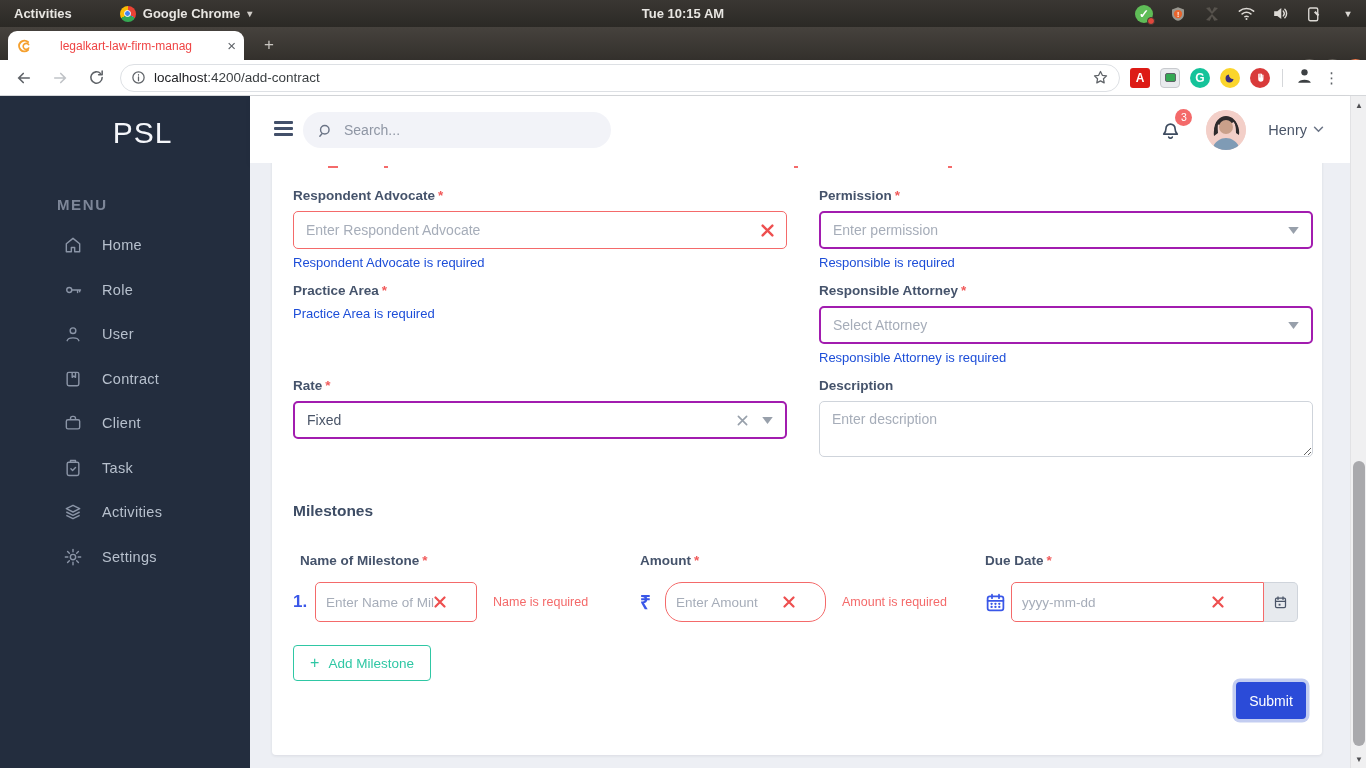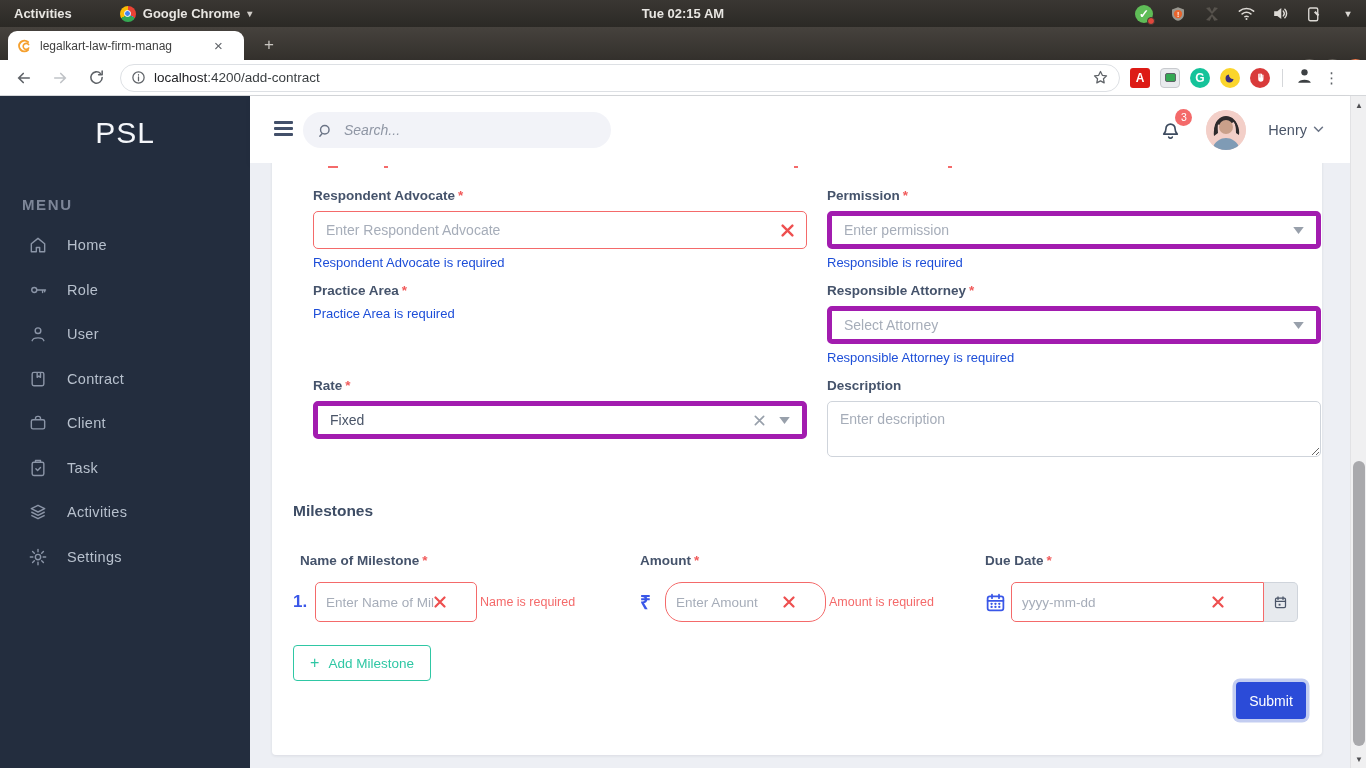--- a/index.html
+++ b/index.html
@@ -12,69 +12,69 @@
   #os-bar .caret{font-size:10px;color:#cfccc7;}
   #os-clock{position:absolute;left:0;right:0;text-align:center;pointer-events:none;}
   #os-tray{position:absolute;right:8px;top:0;height:27px;display:flex;align-items:center;gap:14px;}
   .tray-ic{width:20px;height:20px;display:flex;align-items:center;justify-content:center;position:relative;}
   .tray-green{width:18px;height:18px;border-radius:50%;background:#5fbc57;display:flex;align-items:center;justify-content:center;color:#fff;font-size:12px;font-weight:700;}
   .tray-green .dot{position:absolute;right:-1px;bottom:-1px;width:8px;height:8px;border-radius:50%;background:#e0483d;border:1px solid #3a3733;}
 
   
   #tabstrip{position:absolute;left:0;top:27px;width:1366px;height:33px;background:linear-gradient(#46423d,#33302c);}
   #tab-active{position:absolute;left:8px;top:4px;width:236px;height:29px;background:#fff;border-radius:9px 9px 0 0;display:flex;align-items:center;padding:0 8px;}
-  #tab-title{font-size:12px;color:#404040;white-space:nowrap;overflow:hidden;width:168px;position:relative;}
+  #tab-title{font-size:12px;color:#ef4444;white-space:nowrap;overflow:hidden;width:168px;position:relative;margin-left:20px;}
   #tab-title .fade{position:absolute;right:0;top:0;bottom:0;width:26px;background:linear-gradient(90deg,rgba(255,255,255,0),#fff);}
   .tab-close{margin-left:6px;color:#5f6368;font-size:15px;line-height:1;cursor:default;}
   #new-tab{position:absolute;left:256px;top:8px;width:26px;height:22px;color:#c9c6c1;font-size:17px;text-align:center;line-height:20px;}
   .winbtn{position:absolute;top:32px;width:21px;height:21px;border-radius:50%;display:flex;align-items:center;justify-content:center;font-size:12px;color:#d9d6d1;background:radial-gradient(circle at 35% 30%,#6e6a63,#55524c);}
   #win-close{background:radial-gradient(circle at 35% 30%,#f58c5e,#e95b2c);color:#7c2d10;font-weight:700;}
 
   
   #toolbar{position:absolute;left:0;top:60px;width:1366px;height:36px;background:#fff;border-bottom:1px solid #d5d7da;display:flex;align-items:center;}
   .nav-ic{width:24px;height:24px;display:flex;align-items:center;justify-content:center;font-size:17px;color:#5f6368;margin-left:12px;}
   .nav-ic.disabled{color:#c0c3c7;}
   #omnibox{margin-left:12px;width:1000px;height:28px;border:1px solid #dde0e4;border-radius:14px;background:#fff;display:flex;align-items:center;padding:0 10px;}
   #omnibox .url{font-size:13.5px;color:#3c4043;margin-left:8px;flex:1;}
   #omnibox .url .scheme{color:#202124;}
   #ext-row{display:flex;align-items:center;gap:10px;margin-left:10px;}
   .ext{width:20px;height:20px;border-radius:4px;display:flex;align-items:center;justify-content:center;font-size:12px;font-weight:700;color:#fff;}
   .ext-sep{width:1px;height:18px;background:#d5d7da;margin:0 2px;}
 
   
-  #sidebar{position:absolute;left:0;top:96px;width:250px;height:672px;background:#232d3e;}
+  #sidebar{position:absolute;left:0;top:96px;width:250px;height:672px;background:#232d3e;padding-left:35px;}
   #logo{color:#f4f6fa;font-size:30px;font-weight:500;letter-spacing:1px;text-align:center;padding-top:20px;height:70px;}
   #menu-label{color:#7d8698;font-size:15px;letter-spacing:1.6px;font-weight:700;margin:30px 0 10px 22px;}
   .side-item{height:44.5px;display:flex;align-items:center;padding-left:28px;gap:19px;color:#b7c0cd;font-size:14.5px;letter-spacing:.3px;cursor:pointer;}
   .side-item svg{color:#8b95a7;}
 
   
   #main{position:absolute;left:250px;top:96px;width:1100px;height:672px;}
   #app-header{position:absolute;left:0;top:0;width:1100px;height:67px;background:#fff;box-shadow:0 2px 5px rgba(30,40,60,.07);}
   #hamburger{position:absolute;left:24px;top:25px;width:19px;}
   #hamburger div{height:2.6px;background:#43506a;margin-bottom:3.4px;border-radius:1px;}
   #search-pill{position:absolute;left:53px;top:16px;width:308px;height:36px;background:#f2f3f8;border-radius:18px;display:flex;align-items:center;padding:0 14px;gap:10px;}
-  #search-pill input{border:none;outline:none;background:transparent;font-size:14px;color:#3d4a60;width:230px;font-family:"Liberation Sans",sans-serif;font-style:italic;}
+  #search-pill input{border:none;outline:none;background:transparent;font-size:14px;color:#3d4a60;width:230px;font-family:"Liberation Sans",sans-serif;}
   #search-pill input::placeholder{color:#8f96a4;}
   #hdr-right{position:absolute;right:26px;top:0;height:67px;display:flex;align-items:center;gap:22px;}
   #bell-wrap{position:relative;width:26px;height:26px;}
   #bell-badge{position:absolute;top:-8px;right:-8px;min-width:17px;height:17px;border-radius:9px;background:#f46a6a;color:#fff;font-size:10.5px;display:flex;align-items:center;justify-content:center;padding:0 4px;}
   #avatar{width:40px;height:40px;border-radius:50%;overflow:hidden;background:#f3d2cc;flex:none;}
   #user-name{font-size:14.5px;color:#4a5568;display:flex;align-items:center;gap:6px;}
 
   
   #content{position:absolute;left:0;top:67px;width:1100px;height:605px;background:#edeff4;overflow:hidden;}
   #card{position:absolute;left:22px;top:-10px;width:1050px;height:602px;background:#fff;border-radius:4px;box-shadow:0 1px 3px rgba(20,30,50,.09);}
   .frag{position:absolute;height:2px;background:#f46a6a;top:13px;}
 
   #form-area{position:absolute;left:21px;top:35px;width:1008px;}
-  .grid2{display:grid;grid-template-columns:494px 494px;column-gap:20px;margin-left:20px;}
+  .grid2{display:grid;grid-template-columns:494px 494px;column-gap:32px;}
   .flabel{font-size:13.5px;font-weight:700;color:#45536b;margin-bottom:8px;}
   .req{color:#f15b5b;margin-left:3px;}
-  .control{height:38px;border:5px solid #a21caf;border-radius:5px;display:flex;align-items:center;padding:0 12px;background:#fff;}
+  .control{height:38px;border:2px solid #a21caf;border-radius:5px;display:flex;align-items:center;padding:0 12px;background:#fff;}
   .control.err-b{border:1.6px solid #f46a6a;}
   .control input{border:none;outline:none;flex:1;font-size:14px;color:#6d28d9;background:transparent;font-family:"Liberation Sans",sans-serif;}
   .control input::placeholder, .ph{color:#a6adb9;}
   .ph{font-size:14px;flex:1;}
   .val{font-size:14px;color:#4a5568;flex:1;}
   .ferr{font-size:13px;color:#1d4ed8;margin-top:6px;height:15px;}
   .field{margin-bottom:13px;}
   textarea.desc{width:494px;height:56px;border:1px solid #cfd4db;border-radius:5px;padding:9px 12px;font-size:14px;color:#3d4a60;font-family:"Liberation Sans",sans-serif;resize:both;outline:none;}
   textarea.desc::placeholder{color:#a6adb9;}
   .sel-ics{display:flex;align-items:center;gap:14px;color:#98a0ab;}
@@ -82,21 +82,21 @@
   #ms-heading{font-size:15.5px;font-weight:700;color:#3e4d65;margin:28px 0 0;}
   .ms-grid{display:grid;grid-template-columns:347px 345px 1fr;align-items:center;}
   .ms-labels{margin-top:26px;}
   .ms-row{margin-top:7px;}
   .ms-cell{display:flex;align-items:center;}
   .ms-num{color:#3a57e8;font-size:17px;font-weight:700;width:22px;}
   .ms-cur{color:#3a57e8;font-size:19px;font-weight:700;width:25px;}
   .ms-box{height:40px;border:1.6px solid #f46a6a;border-radius:5px;display:flex;align-items:center;padding:0 10px;background:#fff;}
   .ms-box input{border:none;outline:none;font-size:13.5px;color:#3d4a60;background:transparent;font-family:"Liberation Sans",sans-serif;}
   .ms-box input::placeholder{color:#a6adb9;}
-  .inline-err{font-size:12.5px;color:#f46a6a;margin-left:3px;}
+  .inline-err{font-size:12.5px;color:#f46a6a;margin-left:16px;}
   .cal-blue{width:26px;color:#3a57e8;display:flex;align-items:center;}
   .dp-btn{width:34px;height:40px;background:#e7eaee;border:1px solid #cfd4db;border-left:none;border-radius:0 5px 5px 0;display:flex;align-items:center;justify-content:center;color:#4a5568;cursor:pointer;}
   #add-ms{margin-top:23px;width:138px;height:36px;border:1px solid #2fc7a4;border-radius:4px;background:#fff;color:#2fc7a4;font-size:13.5px;display:flex;align-items:center;justify-content:center;gap:9px;cursor:pointer;font-family:"Liberation Sans",sans-serif;}
   #submit-btn{position:absolute;right:16px;top:529px;width:70px;height:37px;background:#2b4bd8;border:none;border-radius:4px;color:#fff;font-size:14px;cursor:pointer;box-shadow:0 0 0 3.5px #c3cdf1;font-family:"Liberation Sans",sans-serif;}
 
   
   #scrollbar{position:absolute;right:0;top:96px;width:16px;height:672px;background:#f0f0f1;border-left:1px solid #e2e2e4;}
   #scrollbar .arr{position:absolute;left:0;width:16px;height:14px;display:flex;align-items:center;justify-content:center;color:#4f4f52;font-size:8px;}
   #sb-thumb{position:absolute;left:2px;top:365px;width:12px;height:285px;background:#a9a9ac;border-radius:6px;}
 </style>
@@ -105,21 +105,21 @@
 
 <div id="os-bar">
   <span class="act">Activities</span>
   <span class="appmenu">
     <span style="width:16px;height:16px;border-radius:50%;background:conic-gradient(#ea4335 0 33%,#4285f4 33% 34%,#34a853 34% 66%,#fbbc05 66% 100%);display:inline-flex;align-items:center;justify-content:center;">
         <span style="width:7px;height:7px;border-radius:50%;background:#4285f4;border:1.5px solid #fff;"></span>
       </span>
     <span>Google Chrome</span>
     <span class="caret">▾</span>
   </span>
-  <span id="os-clock">Tue 02:15 AM</span>
+  <span id="os-clock">Tue 10:15 AM</span>
   <span id="os-tray">
     <span class="tray-ic">
         <span class="tray-green">✓<span class="dot"></span></span>
       </span>
     <span class="tray-ic">
       <svg width="18" height="18" viewBox="0 0 24 24">
           <path d="M12 3l8 3v6c0 5-3.5 8-8 9-4.5-1-8-4-8-9V6z" fill="#9a978f"></path>
           <circle cx="12" cy="12" r="5.5" fill="#e8642c"></circle>
           <text x="12" y="15.5" font-size="9" fill="#fff" text-anchor="middle" font-weight="bold">!</text>
         </svg>

